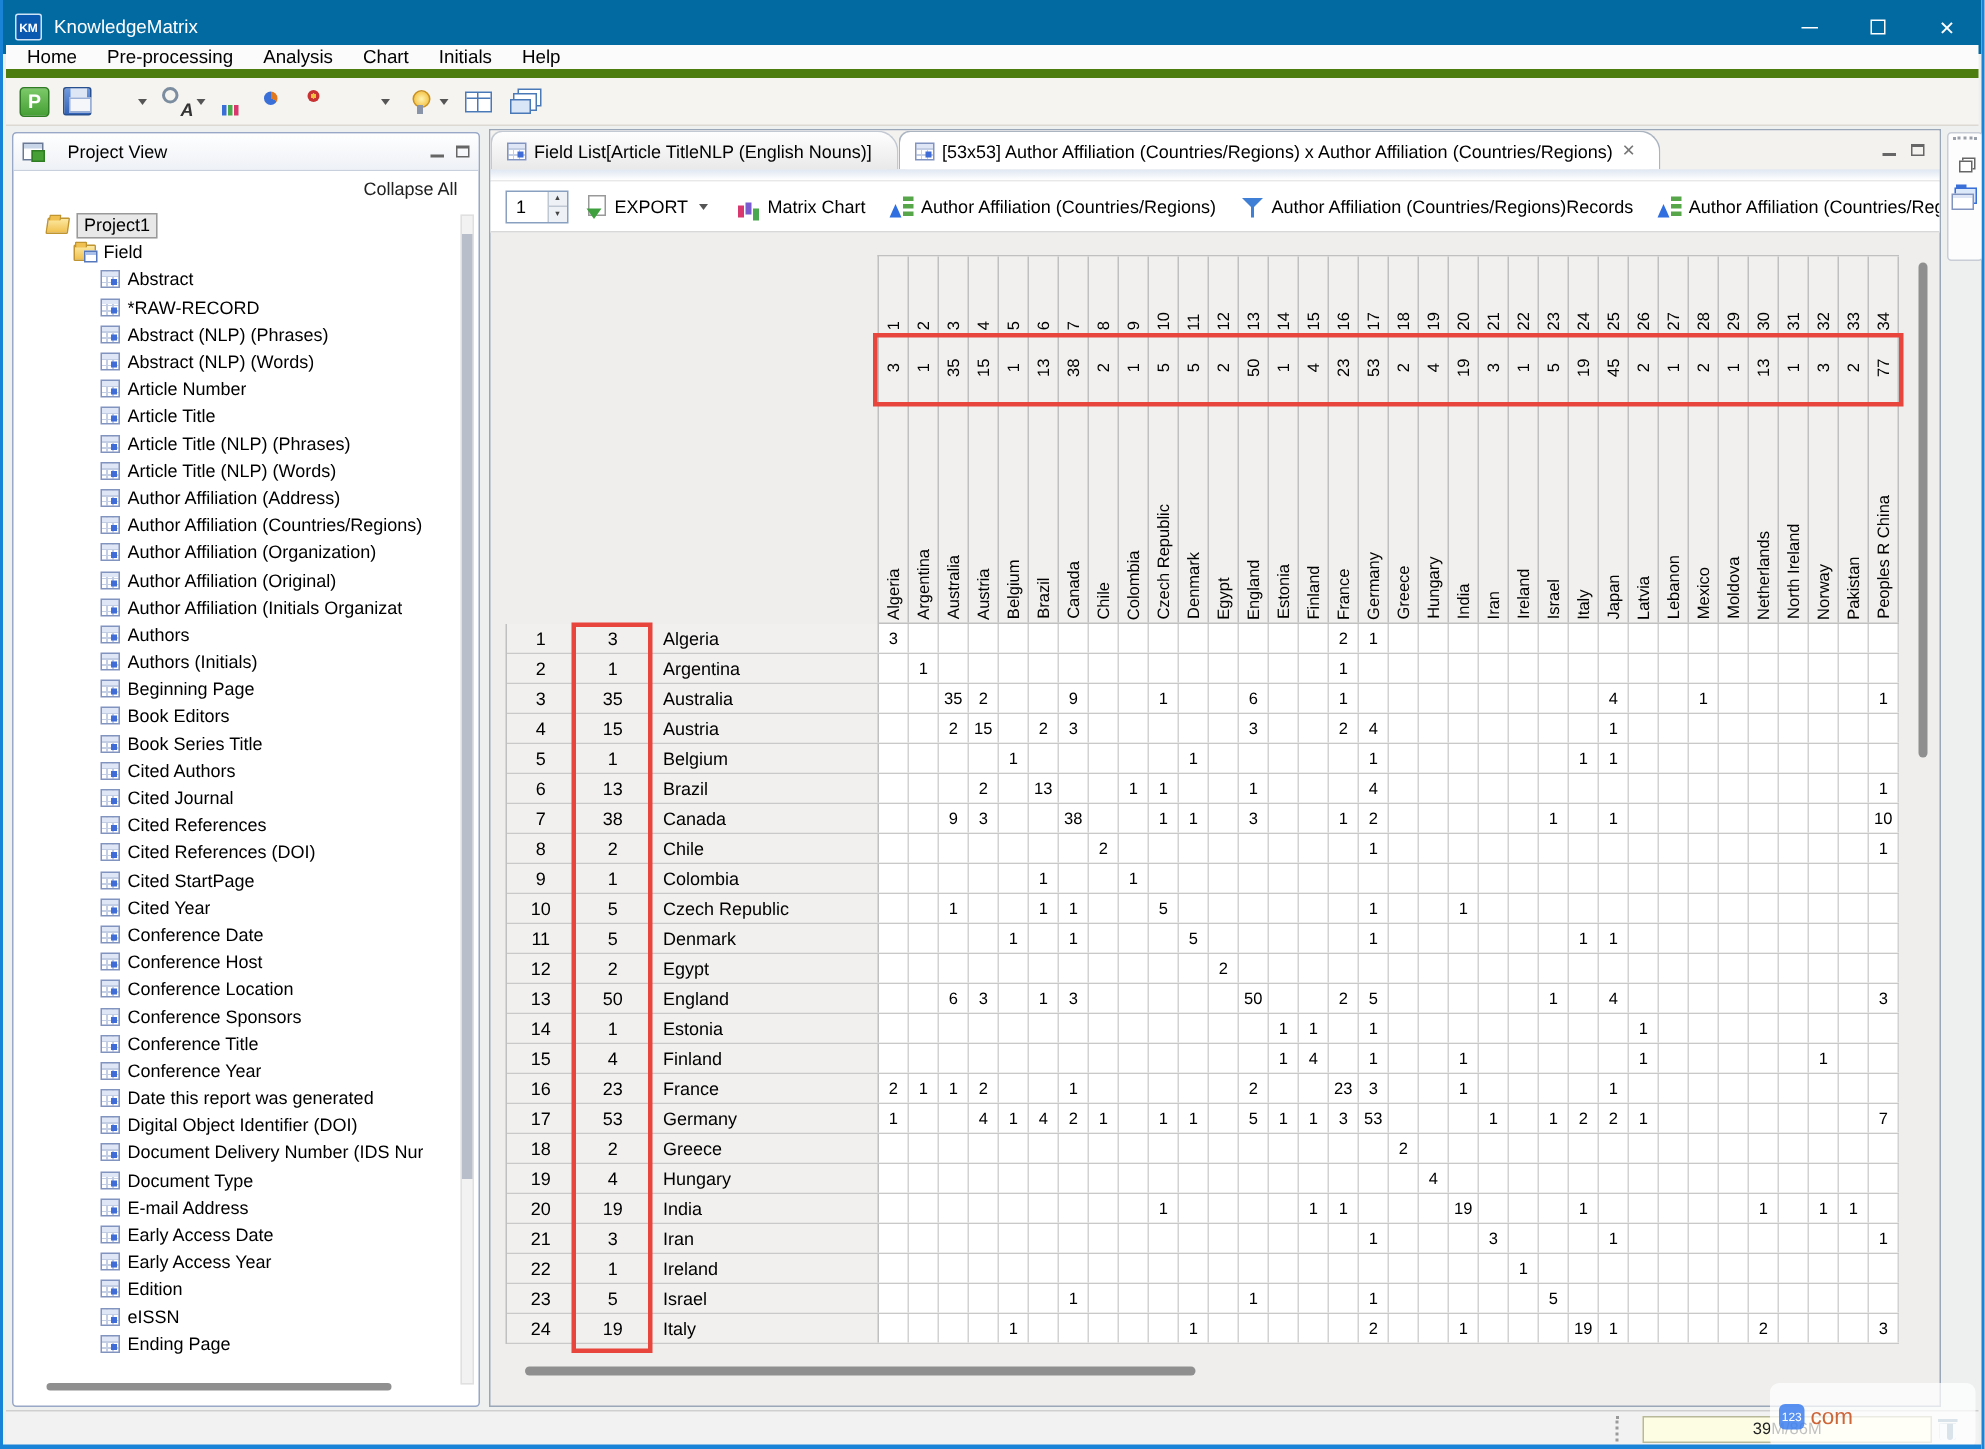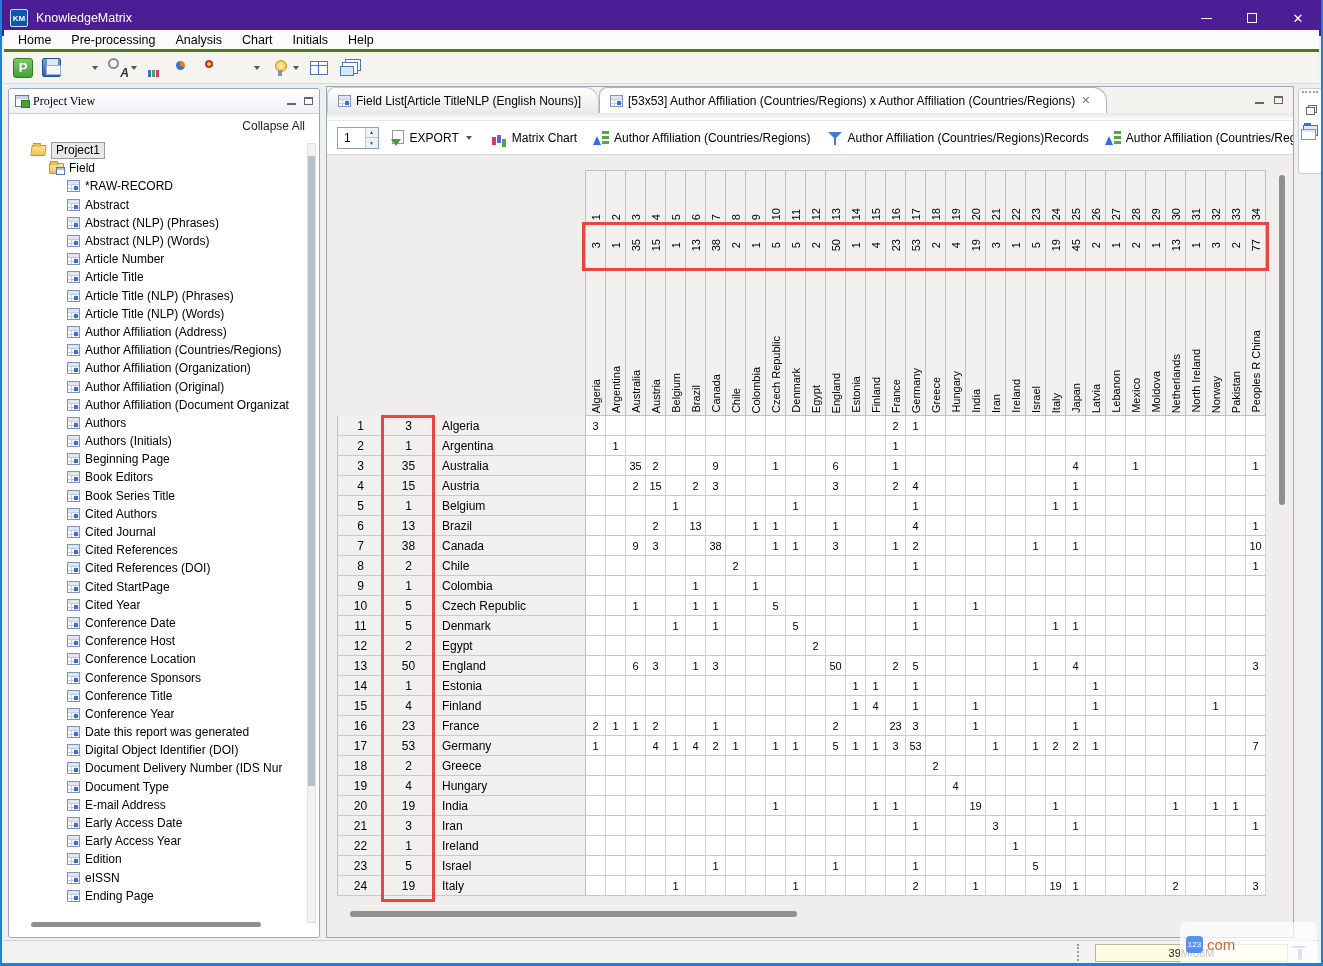--- a/index.html
+++ b/index.html
@@ -5,34 +5,34 @@
   * { box-sizing: border-box; margin: 0; padding: 0; }
   html,body { width:1323px; height:966px; }
   body {
     font-family: "Liberation Sans", sans-serif;
     font-size: 12px; color:#000;
     background:#eef0f0;
     position:relative; overflow:hidden;
     border-left:2px solid #1883d7; border-right:2px solid #1883d7;
   }
   
-  .titlebar { position:absolute; left:0; top:0; right:0; height:36px; background:#4c1d95;
+  .titlebar { position:absolute; left:0; top:0; right:0; height:36px; background:#0369a1;
     display:flex; align-items:center; color:#fff; }
   .km-badge { width:18px; height:18px; margin:0 8px 0 8px; background:#0a59b0; border:1px solid #cfe3f7;
     border-radius:2px; display:flex; align-items:center; justify-content:center;
     font-size:8px; font-weight:bold; color:#fff; letter-spacing:0; }
   .title-text { font-size:12.5px; }
   .win-controls { margin-left:auto; display:flex; height:30px; }
   .winbtn { width:46px; height:30px; display:flex; align-items:center; justify-content:center; color:#fff; }
   .winbtn .bar { width:11px; height:1px; background:#fff; }
   .winbtn .box { width:10px; height:10px; border:1px solid #fff; }
   .winbtn.close { font-size:13px; }
   
   .menubar { position:absolute; left:2px; top:30px; right:2px; height:22px; background:#fbfbfb;
-    border-bottom:3px solid #4d7c0f; display:flex; align-items:center; padding-left:4px; }
+    border-bottom:6px solid #4d7c0f; display:flex; align-items:center; padding-left:4px; }
   .menu-item { padding:2px 10px; font-size:12.5px; }
   
   .toolbar { position:absolute; left:2px; top:52px; right:2px; height:32px; background:#f6f4f1;
     border-bottom:1px solid #dcd8d2; display:flex; align-items:center; padding-left:6px; gap:2px; }
   .tb-item { display:flex; align-items:center; padding:2px; }
   .tb-icon { width:22px; height:22px; position:relative; display:flex; align-items:center; justify-content:center; }
   .caret { width:0; height:0; border-left:3.5px solid transparent; border-right:3.5px solid transparent;
     border-top:4px solid #555; margin:0 3px 0 2px; }
   .ic-project-p { width:20px; height:20px; background:linear-gradient(#7cc969,#46a035); border:1px solid #2f7d22;
     border-radius:3px; color:#fff; font-weight:bold; font-size:13px; display:flex; align-items:center; justify-content:center; }
@@ -57,21 +57,21 @@
   .ic-layout { width:18px; height:14px; border:1px solid #4a79b8; background:#fff; position:relative; }
   .ic-layout:before { content:""; position:absolute; left:7px; top:0; bottom:0; width:1px; background:#4a79b8; }
   .ic-layout:after { content:""; position:absolute; left:0; right:0; top:3px; height:1px; background:#4a79b8; }
   .ic-stack { width:14px; height:10px; border:1px solid #4a79b8; background:#d8e6f8; position:relative;
     box-shadow:3px -3px 0 0 #fff, 3px -3px 0 1px #4a79b8, 6px -6px 0 0 #fff, 6px -6px 0 1px #4a79b8; margin-top:6px; }
   
   .project-panel { position:absolute; left:6px; top:88px; width:312px; height:850px;
     border:1px solid #98a8c6; border-radius:3px; background:#fff; }
   .pp-header { height:25px; display:flex; align-items:center; background:linear-gradient(#ffffff,#eef1f6);
     border-bottom:1px solid #c8d0de; border-radius:3px 3px 0 0; padding:0 6px; }
-  .pp-title { font-size:12px; margin-left:4px;font-family:Liberation Serif, serif; }
+  .pp-title { font-size:12px; margin-left:16px; }
   .ic-view { width:14px; height:12px; border:1px solid #6a7a96; background:#fff; position:relative; }
   .ic-view:before { content:""; position:absolute; left:0; right:0; top:0; height:3px; background:#c8d4e8; }
   .ic-view:after { content:""; position:absolute; right:-2px; bottom:-2px; width:7px; height:6px; background:#46a035; border:1px solid #2f7d22; }
   .pp-btns { margin-left:auto; display:flex; gap:8px; align-items:center; }
   .pp-min { width:9px; height:2px; background:#666; margin-top:5px; }
   .pp-max { width:9px; height:8px; border:1px solid #666; border-top:2px solid #666; }
   .pp-collapse { height:24px; display:flex; align-items:center; justify-content:flex-end; padding-right:14px;
     font-size:12px; color:#222; }
   .tree { position:absolute; left:4px; top:52px; right:16px; bottom:20px; overflow:hidden; }
   .tree-row { height:18.2px; display:flex; align-items:center; white-space:nowrap; }
@@ -288,28 +288,28 @@
       <div class="tree-row root">
         <span class="ic-folder open"></span>
         <span class="lbl sel-box">Project1</span>
       </div>
       <div class="tree-row folder">
         <span class="ic-folder field"></span>
         <span class="lbl">Field</span>
       </div>
       <div class="tree-row item">
         <span class="ic-table"></span>
+        <span class="lbl">Abstract</span>
+      </div>
+      <div class="tree-row item">
+        <span class="ic-table"></span>
         <span class="lbl">*RAW-RECORD</span>
       </div>
       <div class="tree-row item">
         <span class="ic-table"></span>
-        <span class="lbl">Abstract</span>
-      </div>
-      <div class="tree-row item">
-        <span class="ic-table"></span>
         <span class="lbl">Abstract (NLP) (Phrases)</span>
       </div>
       <div class="tree-row item">
         <span class="ic-table"></span>
         <span class="lbl">Abstract (NLP) (Words)</span>
       </div>
       <div class="tree-row item">
         <span class="ic-table"></span>
         <span class="lbl">Article Number</span>
       </div>
@@ -336,21 +336,21 @@
       <div class="tree-row item">
         <span class="ic-table"></span>
         <span class="lbl">Author Affiliation (Organization)</span>
       </div>
       <div class="tree-row item">
         <span class="ic-table"></span>
         <span class="lbl">Author Affiliation (Original)</span>
       </div>
       <div class="tree-row item">
         <span class="ic-table"></span>
-        <span class="lbl">Author Affiliation (Document Organizat</span>
+        <span class="lbl">Author Affiliation (Initials Organizat</span>
       </div>
       <div class="tree-row item">
         <span class="ic-table"></span>
         <span class="lbl">Authors</span>
       </div>
       <div class="tree-row item">
         <span class="ic-table"></span>
         <span class="lbl">Authors (Initials)</span>
       </div>
       <div class="tree-row item">

